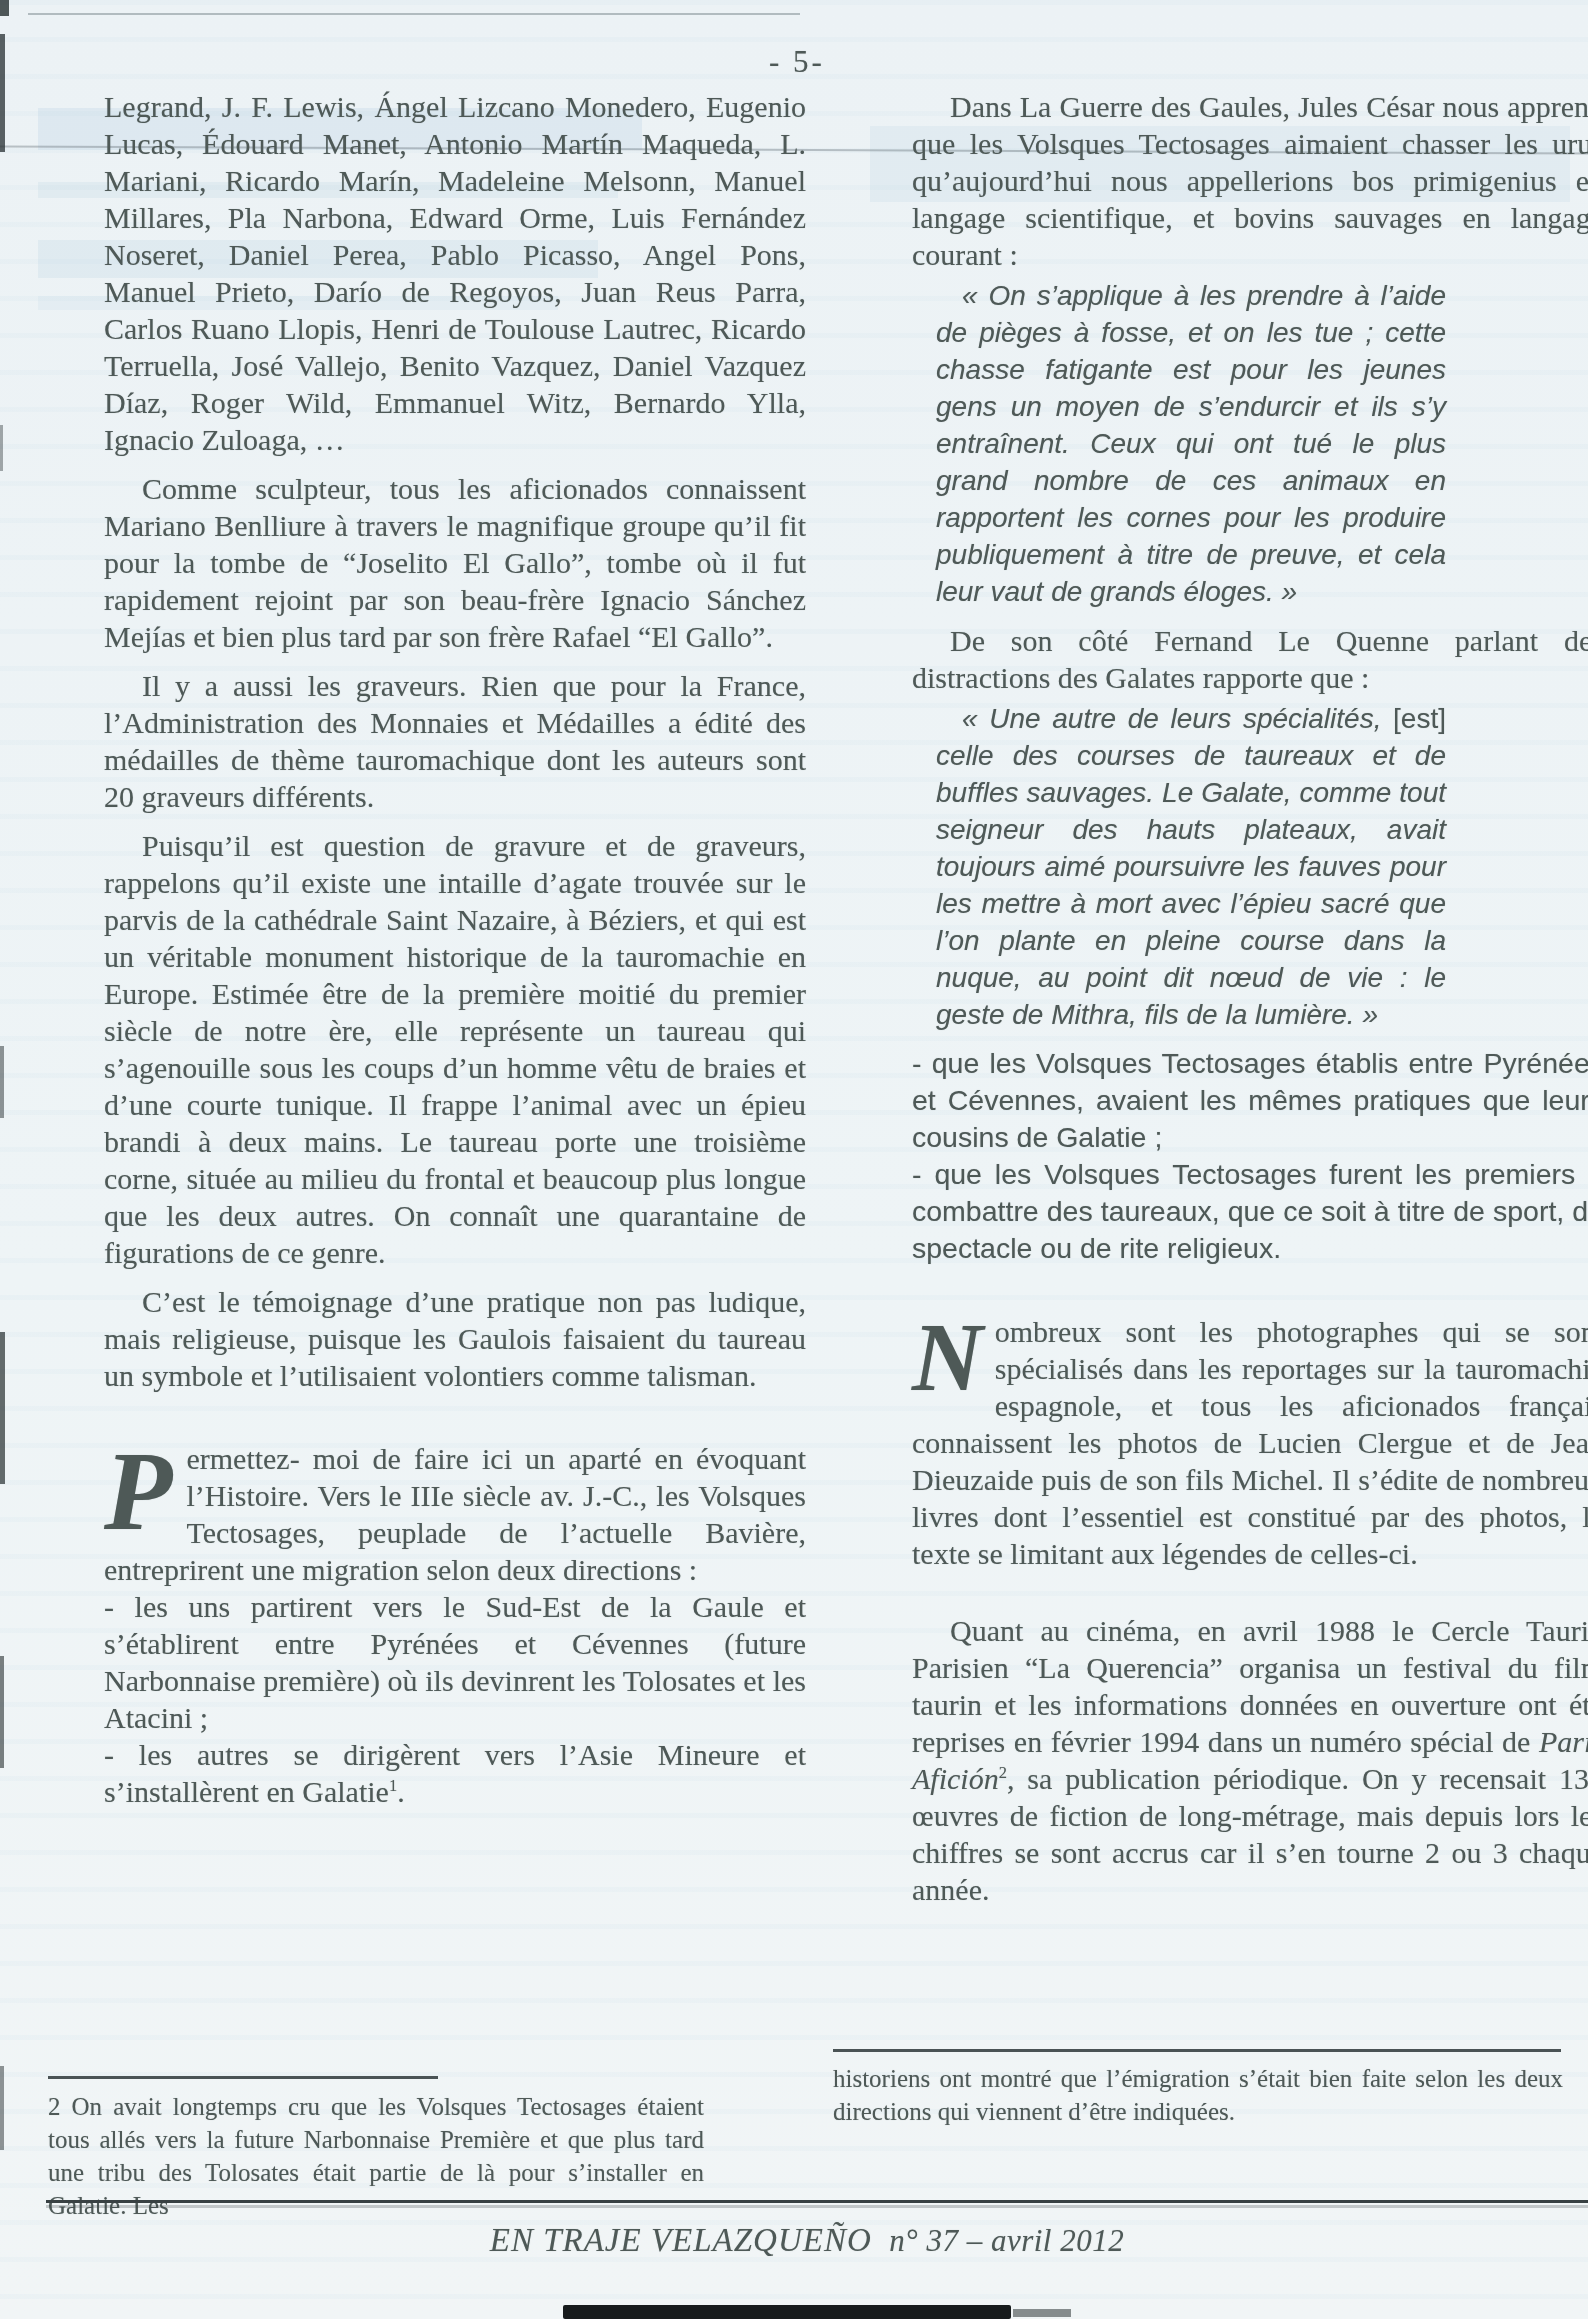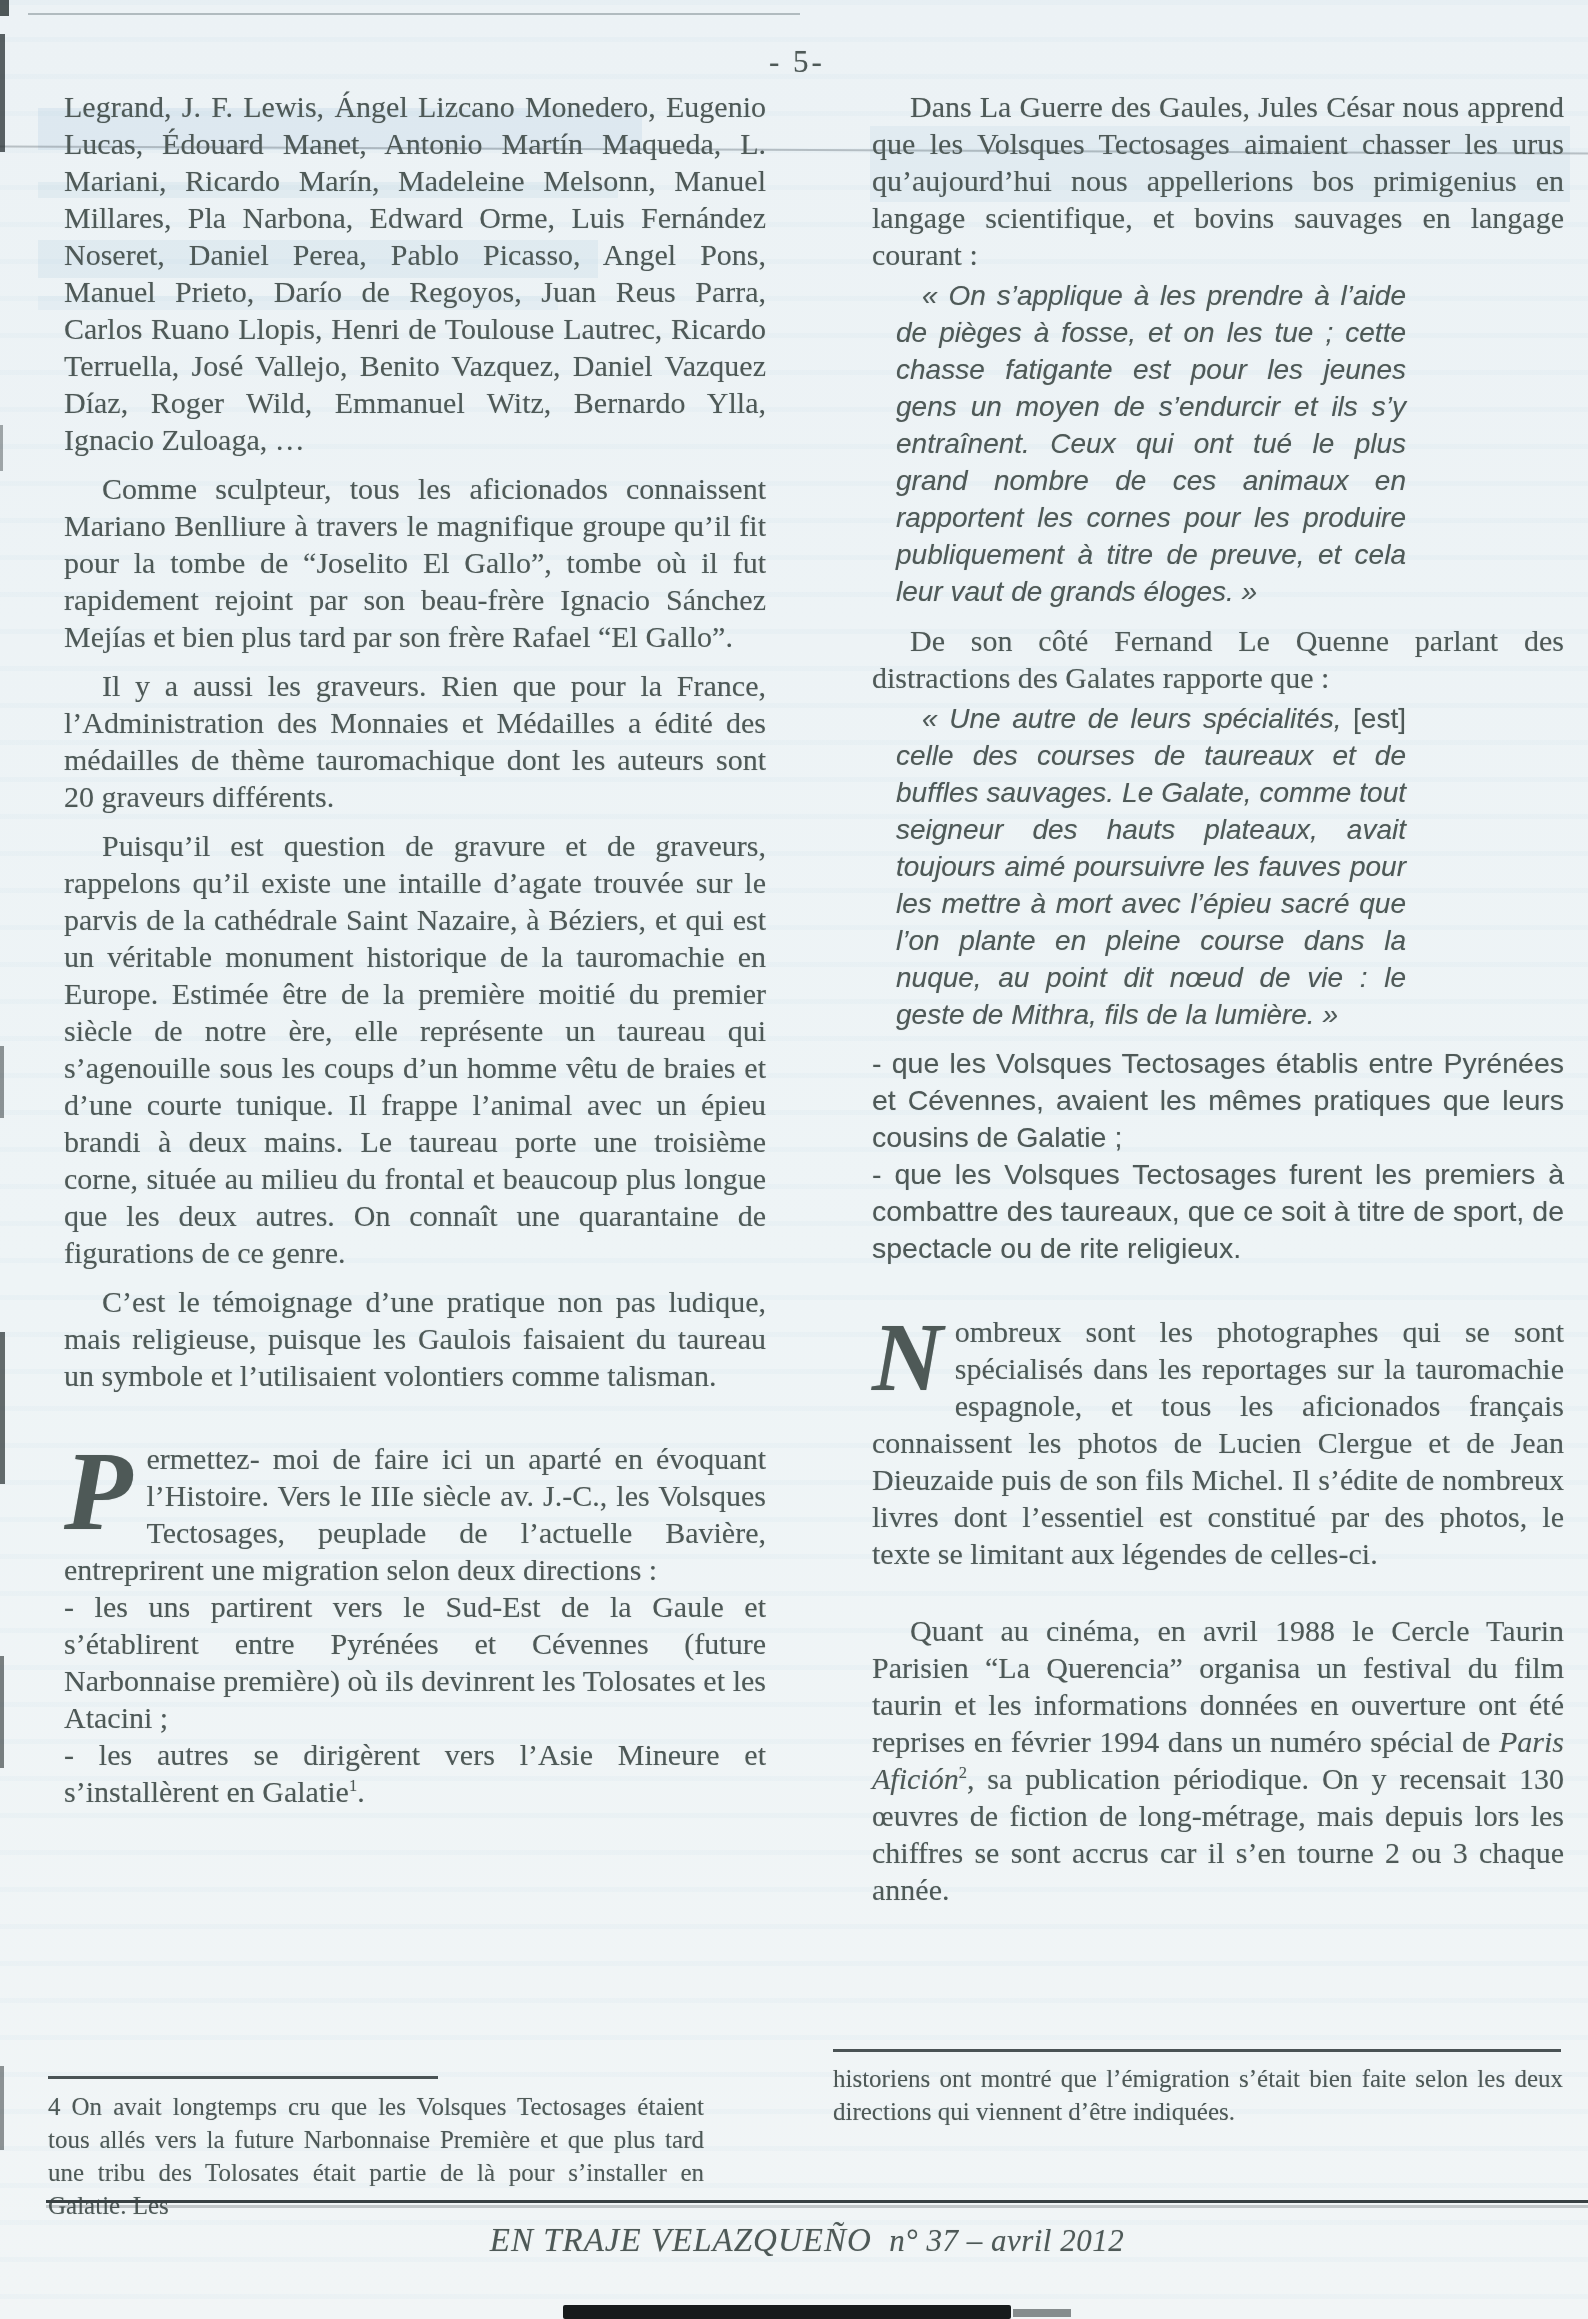--- a/index.html
+++ b/index.html
@@ -18,21 +18,21 @@
   .band{position:absolute;pointer-events:none;background:rgba(183,210,225,0.28);}
   .b1{left:38px;top:108px;width:604px;height:42px;}
   .b2{left:38px;top:182px;width:580px;height:16px;background:rgba(183,210,225,0.22);}
   .b3{left:38px;top:240px;width:560px;height:38px;background:rgba(183,210,225,0.24);}
   .b4{left:870px;top:126px;width:700px;height:76px;background:rgba(183,210,225,0.20);}
   .b5{left:38px;top:296px;width:520px;height:14px;background:rgba(183,210,225,0.15);}
 
   .page-number{position:absolute;top:44px;left:6px;right:0;text-align:center;
     font-size:31px;letter-spacing:3px;}
 
-  .col{position:absolute;text-align:justify;font-size:30px;line-height:37px;}
+  .col{position:absolute;text-align:justify;font-size:30px;line-height:37px;margin-left:40px;}
   .col-left{left:64px;top:88px;width:702px;}
   .col-right{left:872px;top:88px;width:692px;}
   .col p{margin:0 0 12px 0;}
   .indent{text-indent:38px;}
   .no-bottom{margin-bottom:0 !important;}
 
   .quote{font-family:"Liberation Sans",sans-serif;font-style:italic;
     font-size:28px;line-height:37px;margin:4px 0 12px 24px !important;
     width:510px;text-indent:26px;}
   .quote .roman{font-style:normal;}
@@ -132,21 +132,21 @@
     </div>
     <p class="dropcap-para">
       <span class="initial initial-n">N</span>
       <span>ombreux sont les photographes qui se sont spécialisés dans les reportages sur la tauromachie espagnole, et tous les aficionados français connaissent les photos de Lucien Clergue et de Jean Dieuzaide puis de son fils Michel. Il s’édite de nombreux livres dont l’essentiel est constitué par des photos, le texte se limitant aux légendes de celles-ci.</span>
     </p>
     <p class="indent gap-top"><span>Quant au cinéma, en avril 1988 le Cercle Taurin Parisien “La Querencia” organisa un festival du film taurin et les informations données en ouverture ont été reprises en février 1994 dans un numéro spécial de </span><span class="it">Paris Afición</span><sup>2</sup><span>, sa publication périodique. On y recensait 130 œuvres de fiction de long-métrage, mais depuis lors les chiffres se sont accrus car il s’en tourne 2 ou 3 chaque année.</span></p>
   </div>
 
   <div class="fn-sep fn-sep-left"></div>
   <div class="footnote fn-left">
-    <p>4 On avait longtemps cru que les Volsques Tectosages étaient tous allés vers la future Narbonnaise Première et que plus tard une tribu des Tolosates était partie de là pour s’installer en Galatie. Les</p>
+    <p>2 On avait longtemps cru que les Volsques Tectosages étaient tous allés vers la future Narbonnaise Première et que plus tard une tribu des Tolosates était partie de là pour s’installer en Galatie. Les</p>
   </div>
 
   <div class="fn-sep fn-sep-right"></div>
   <div class="footnote fn-right">
     <p>historiens ont montré que l’émigration s’était bien faite selon les deux directions qui viennent d’être indiquées.</p>
   </div>
 
   <div class="footer-rule"></div>
   <div class="footer">
     <span>EN TRAJE VELAZQUEÑO</span>

